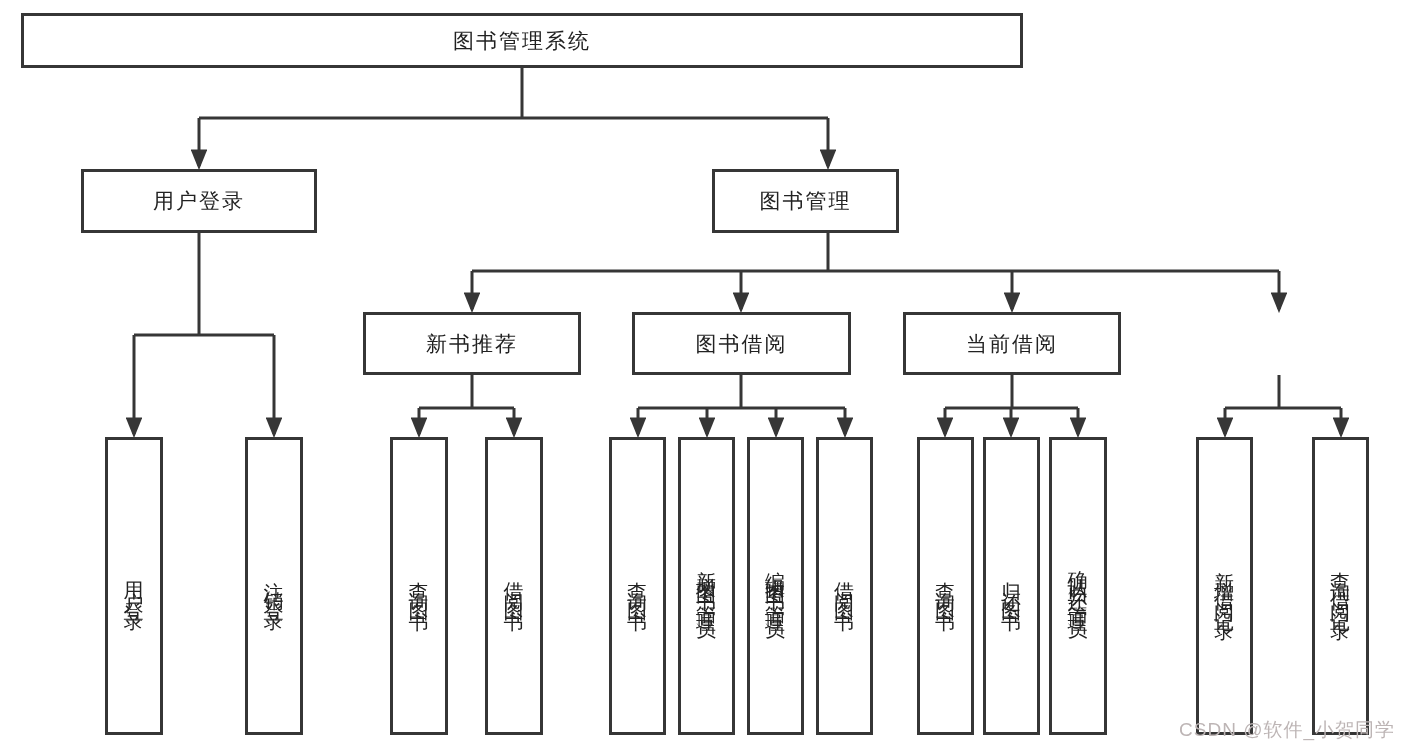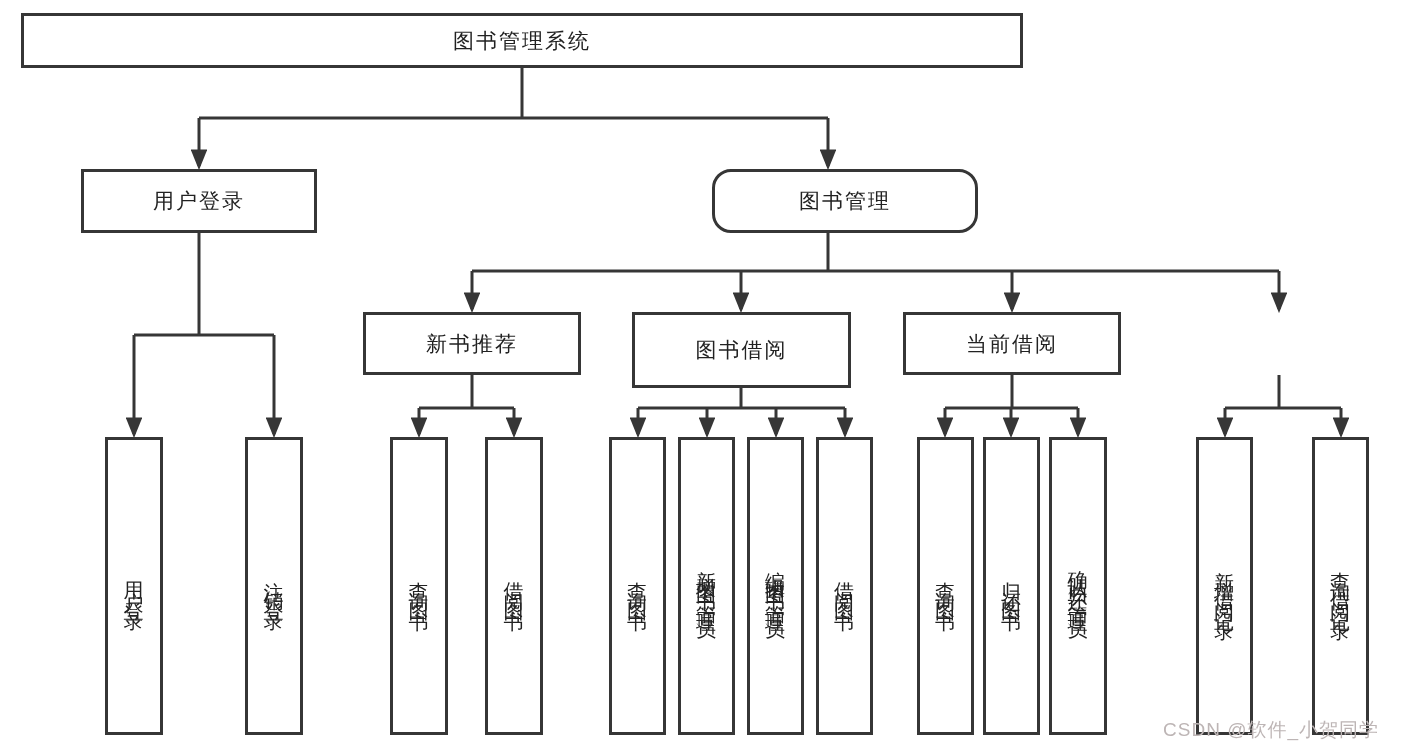--- a/index.html
+++ b/index.html
@@ -13,21 +13,21 @@
     position:absolute;box-sizing:border-box;
     border:3px solid #363636;background:#ffffff;
     display:flex;align-items:center;justify-content:center;
   }
   .hbox{font-size:21px;letter-spacing:2px;white-space:nowrap;}
   .vbox .vlabel{
     writing-mode:vertical-rl;text-orientation:mixed;
     font-size:20px;line-height:1;white-space:nowrap;
   }
   #watermark{
-    position:absolute;right:26px;bottom:4px;
+    position:absolute;right:10px;bottom:4px;
     font-size:19px;letter-spacing:1px;color:#bdb5b5;white-space:nowrap;
   }
 </style>
 </head>
 <body>
 
 <div id="stage">
 
   <svg id="wires" viewBox="0 0 1405 747" xmlns="http://www.w3.org/2000/svg">
     <defs>
@@ -65,28 +65,28 @@
     <path d="M1341,408 V434" fill="none" stroke="#363636" stroke-width="3" marker-end="url(#arrowhead)"></path>
   </svg>
 
   <div class="hbox" style="left:21px;top:13px;width:1002px;height:55px;">
     <span>图书管理系统</span>
   </div>
 
   <div class="hbox" style="left:81px;top:169px;width:236px;height:64px;">
     <span>用户登录</span>
   </div>
-  <div class="hbox" style="left:712px;top:169px;width:266px;height:64px;border-radius:19px;">
+  <div class="hbox" style="left:712px;top:169px;width:187px;height:64px;">
     <span>图书管理</span>
   </div>
 
   <div class="hbox" style="left:363px;top:312px;width:218px;height:63px;justify-content:center;">
     <span>新书推荐</span>
   </div>
-  <div class="hbox" style="left:632px;top:312px;width:219px;height:76px;">
+  <div class="hbox" style="left:632px;top:312px;width:219px;height:63px;">
     <span>图书借阅</span>
   </div>
   <div class="hbox" style="left:903px;top:312px;width:218px;height:63px;justify-content:center;">
     <span>当前借阅</span>
   </div>
 
   <div class="vbox" style="left:105px;top:437px;width:58px;height:298px;">
     <span class="vlabel" style="letter-spacing: 10px;">用户登录</span>
   </div>
   <div class="vbox" style="left:245px;top:437px;width:58px;height:298px;">

